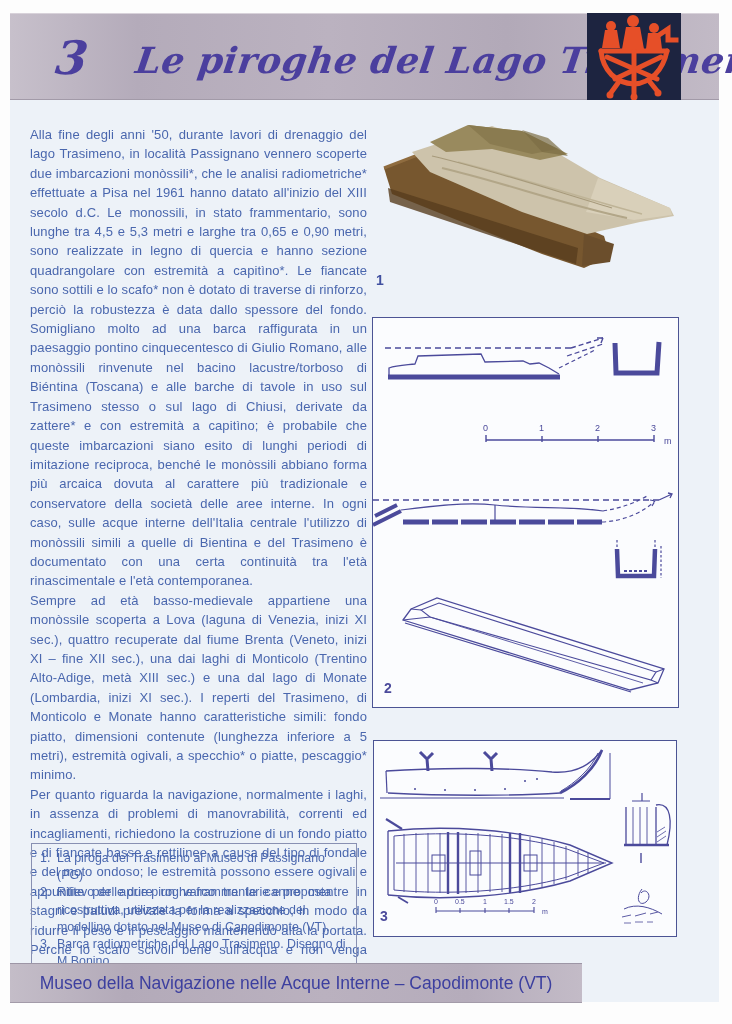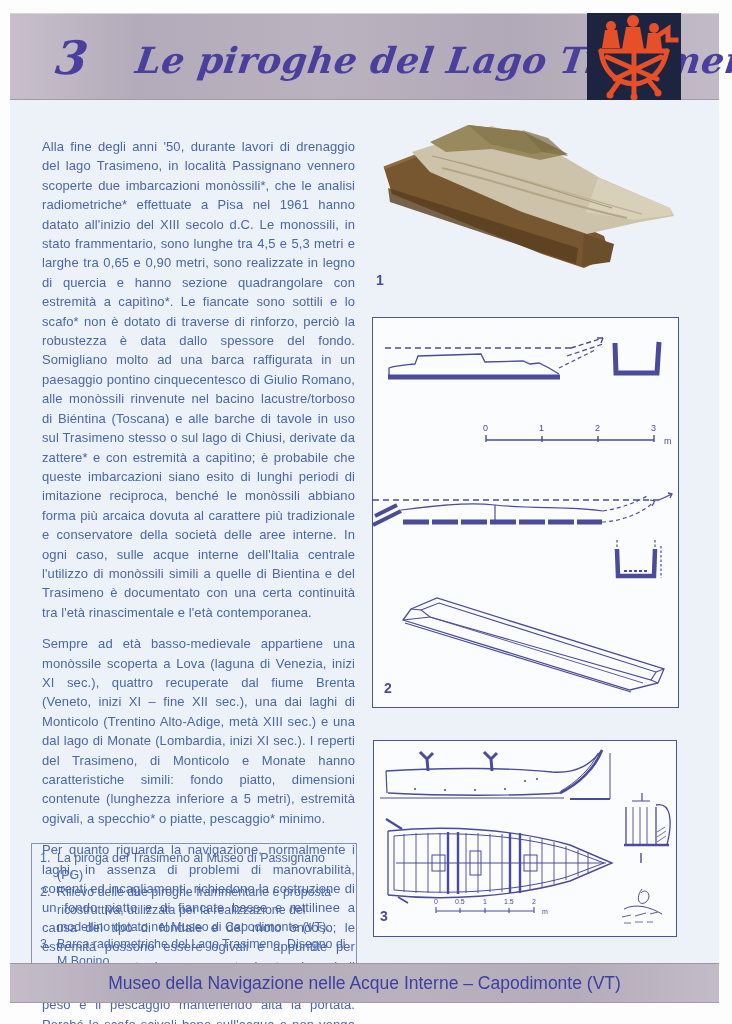--- a/index.html
+++ b/index.html
@@ -32,21 +32,21 @@
   .logo-box {
     position:absolute; left:587px; top:13px; width:94px; height:87px;
     background:#1d2440;
   }
   
   .main-text {
     position:absolute; left:30px; top:125px; width:337px;
     color:#4a67ae; font-size:13px; line-height:19.4px;
     text-align:justify; letter-spacing:0.1px;
   }
-  .main-text p { margin:12px; }
+  .main-text p { margin:0; }
   
   .fn-box {
     position:absolute; left:31px; top:843px; width:308px;
     border:1.5px solid #8890b2; padding:6px 8px 7px 8px;
     color:#4a67ae; font-size:12.4px; line-height:17.2px;
   }
   .fn-item { display:flex; }
   .fn-num { width:17px; flex:0 0 17px; }
   .fn-text { flex:1; }
   
@@ -56,21 +56,21 @@
   .fig-box {
     position:absolute; background:#fbfcfe; border:1.5px solid #4c5494;
   }
   .fig2-box { left:372px; top:317px; width:305px; height:389px; }
   .fig3-box { left:373px; top:740px; width:302px; height:195px; }
   .fig-box svg { display:block; }
   .fig2-label { left:384px; top:680px; color:#4b4a9b; }
   .fig3-label { left:380px; top:908px; color:#4b4a9b; }
   
   .footer-band {
-    position:absolute; left:10px; top:963px; width:709px; height:38px;
+    position:absolute; left:10px; top:963px; width:572px; height:38px;
     background:linear-gradient(90deg,#c4bdc8 0%,#b3aab9 20%,#bab1bf 55%,#b5acbb 80%,#c3bbc7 100%);
     box-shadow:inset 0 1px 0 #999hidden;
     border-top:1px solid #9d96a6; border-bottom:1px solid #a39ba9;
     display:flex; align-items:center; justify-content:center;
     color:#3c3f9f; font-size:17.5px;
   }
 </style>
 </head>
 <body>
 

